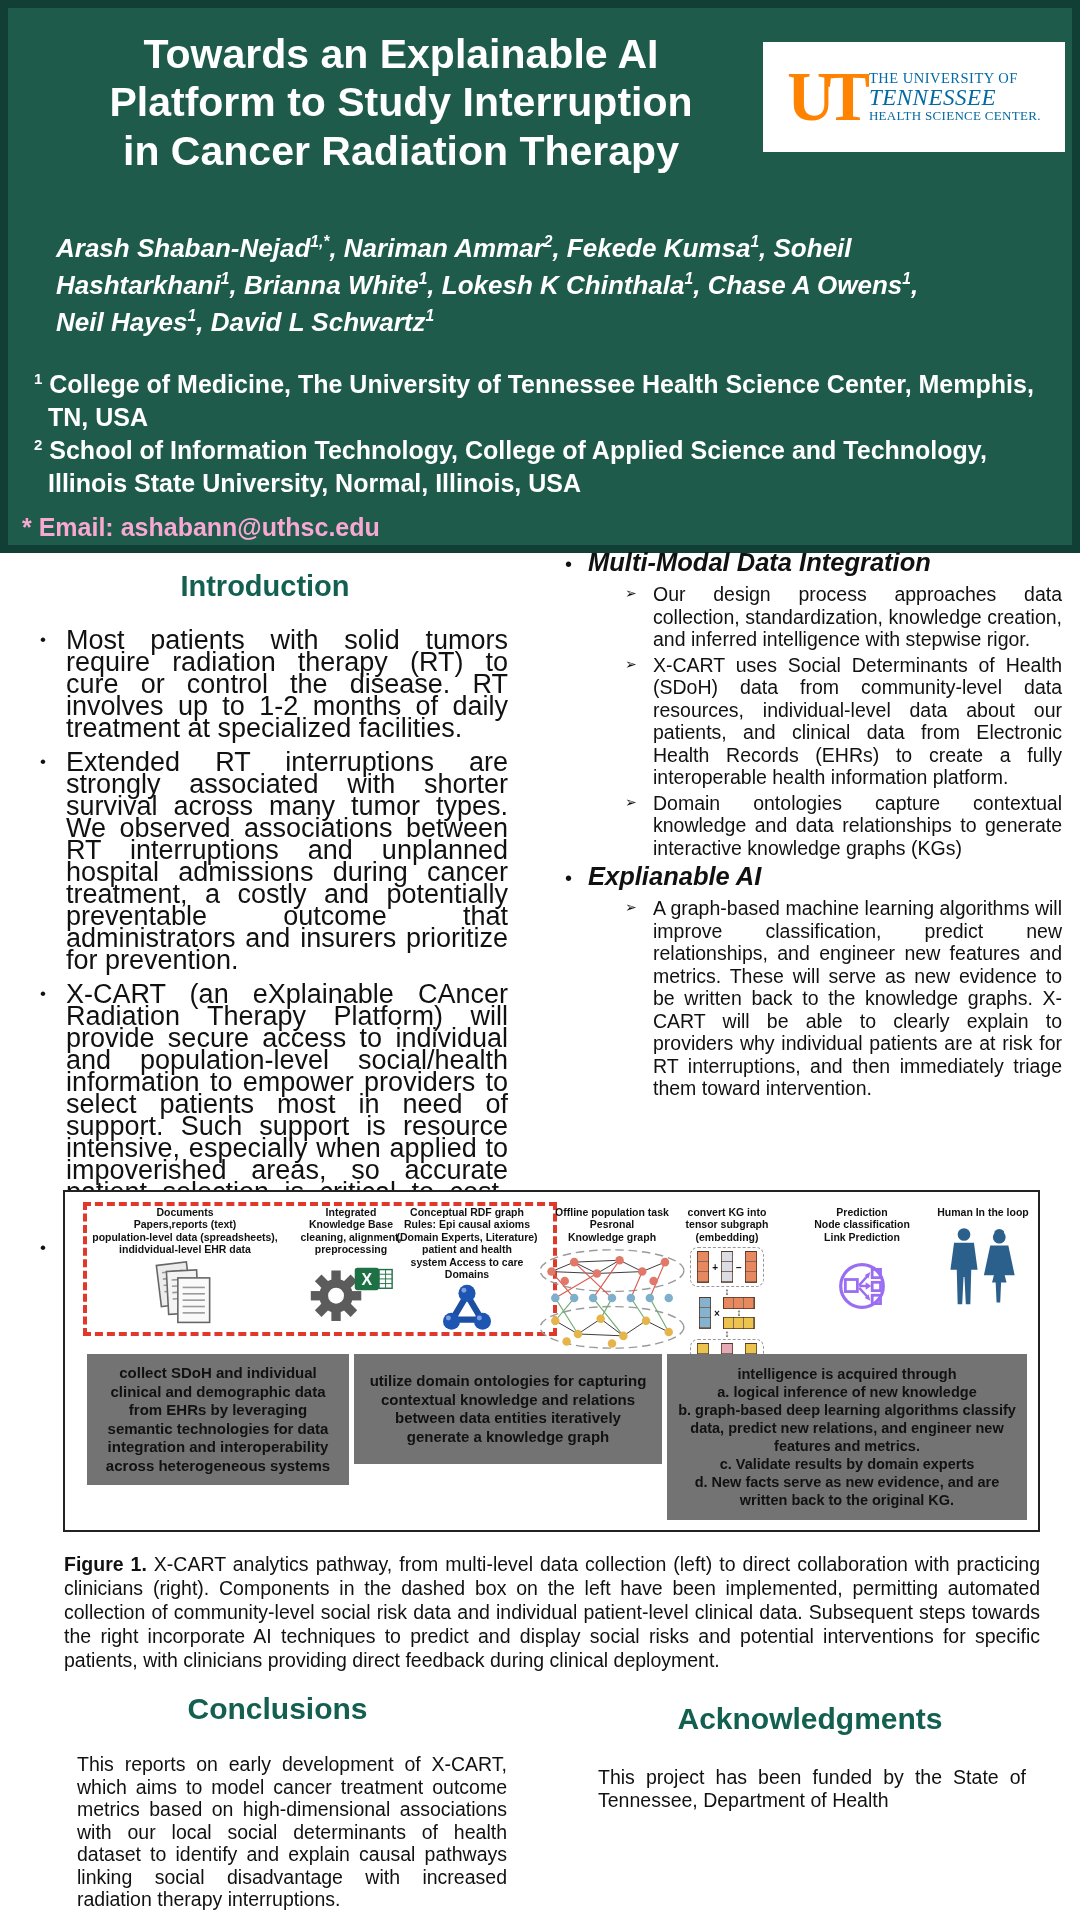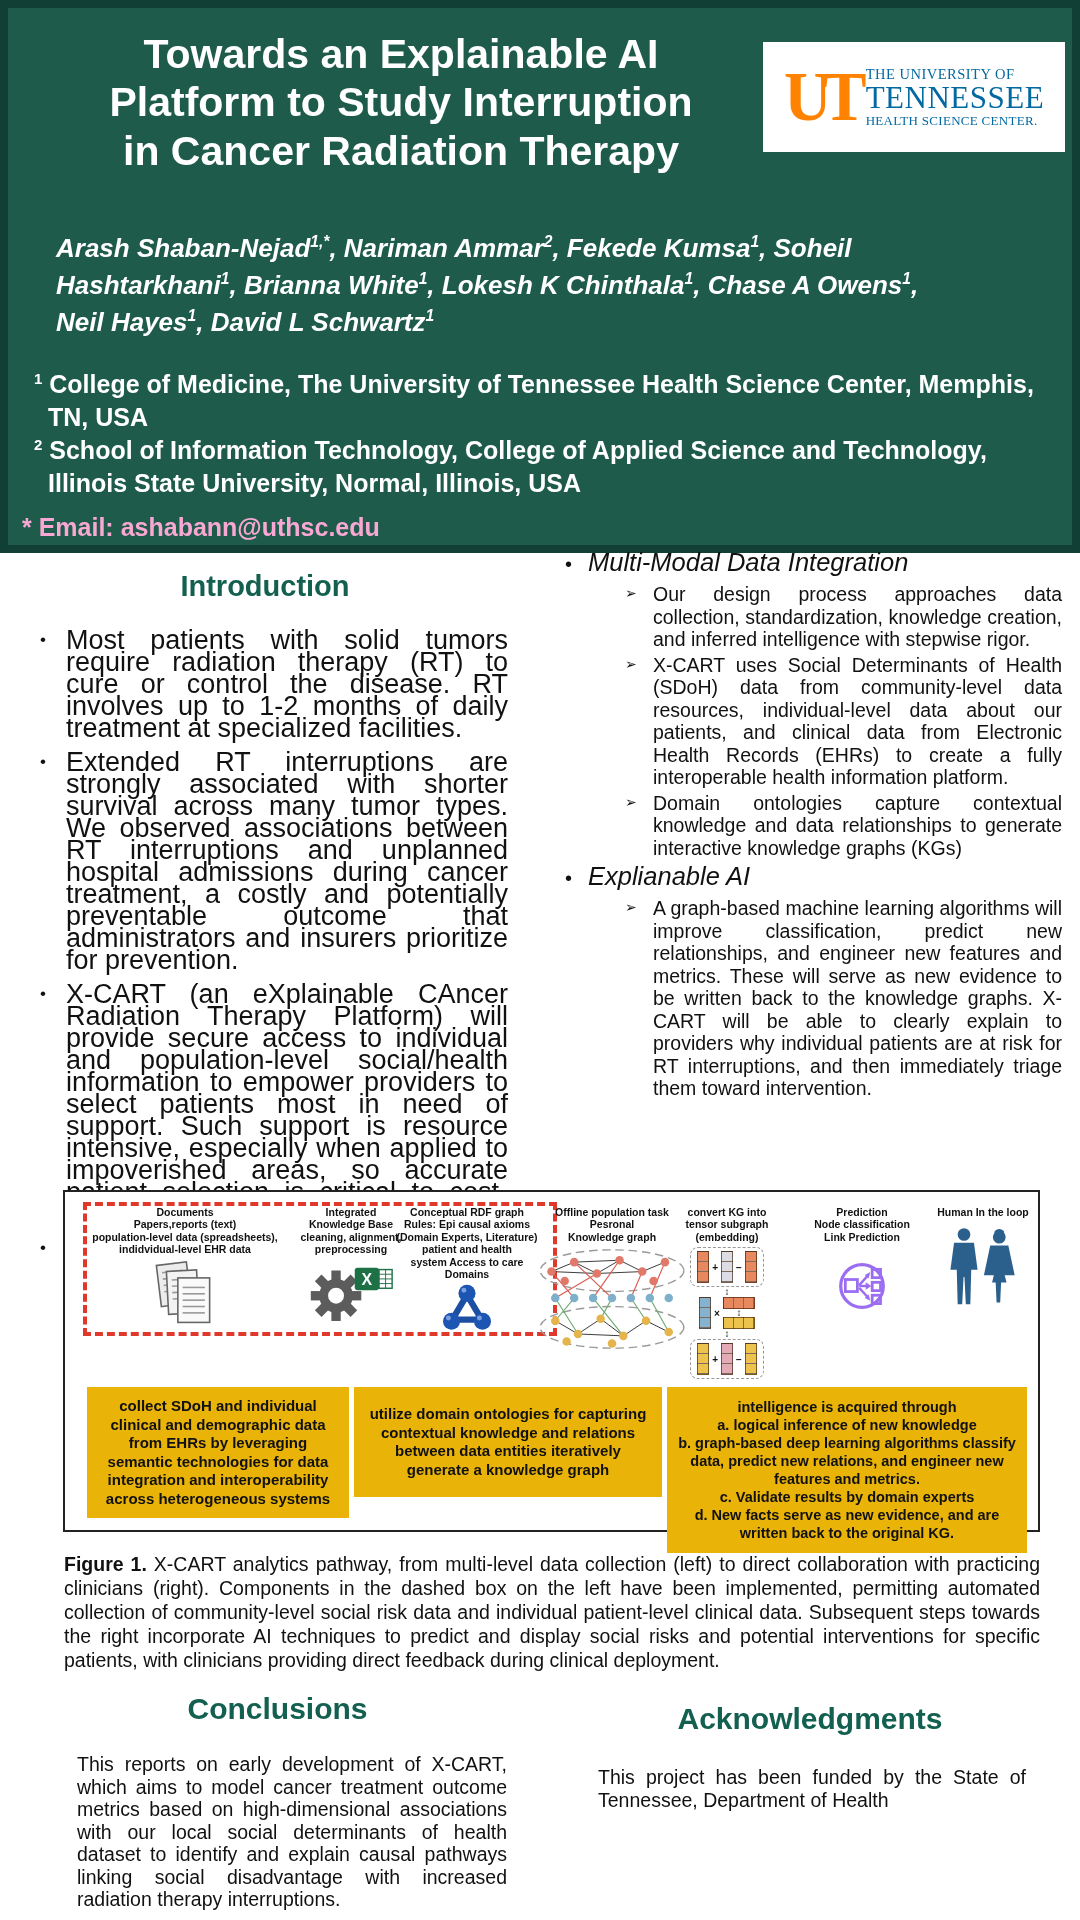--- a/index.html
+++ b/index.html
@@ -10,21 +10,21 @@
   .banner{position:absolute;left:0;top:0;width:1080px;height:553px;
     background:#1E5B4B;border:8px solid #123F35;box-sizing:border-box;}
   .title{position:absolute;left:28px;top:22px;width:730px;text-align:center;
     color:#fff;font-weight:bold;font-size:41px;line-height:1.18;white-space:pre-line;}
   .logo{position:absolute;left:755px;top:34px;width:302px;height:110px;background:#fff;
     display:flex;align-items:center;justify-content:center;gap:8px;}
   .ut-mark{color:#FF8200;font-weight:bold;font-size:66px;letter-spacing:-9px;
     font-family:"Liberation Serif", serif;line-height:1;transform:scaleY(1.05);}
   .logo-text{color:#0369a1;font-family:"Liberation Serif", serif;text-align:left;line-height:1.02;}
   .logo-text .l1{font-size:14.5px;letter-spacing:.5px;}
-  .logo-text .l2{font-size:31px;letter-spacing:.5px;}
+  .logo-text .l2{font-size:23px;letter-spacing:.5px;font-style:italic;}
   .logo-text .l3{font-size:13px;letter-spacing:.3px;}
   .authors{position:absolute;left:48px;top:222px;width:890px;color:#fff;
     font-weight:bold;font-style:italic;font-size:26px;line-height:1.42;}
   .authors sup{font-size:60%;}
   .affils{position:absolute;left:14px;top:360px;width:1050px;color:#fff;
     font-weight:bold;font-size:25px;line-height:1.32;}
   .affil{padding-left:26px;text-indent:-14px;}
   .affil sup{font-size:60%;}
   .email{position:absolute;left:14px;top:505px;color:#f9a8d4;font-weight:bold;font-size:25px;}
 
@@ -34,44 +34,44 @@
   .intro h2{margin-bottom:26px;}
   .intro ul{list-style:none;margin:0 22px 0 38px;padding:0;text-align:justify;
     font-size:27px;line-height:22px;}
   .intro li{position:relative;padding-left:28px;margin-bottom:12px;}
   .intro li::before{content:"\2022";position:absolute;left:2px;font-size:17px;}
 
   .methods{position:absolute;left:540px;top:548px;width:540px;}
   .methods h2{margin-bottom:32px;}
   .m-head{display:flex;gap:16px;padding-left:25px;margin-bottom:6px;align-items:baseline;}
   .m-bullet{font-size:20px;}
-  .m-head-text{font-weight:normal;font-style:italic;font-size:25.5px;}
+  .m-head-text{font-weight:bold;font-style:italic;font-size:25.5px;}
   .m-item{display:flex;gap:14px;margin:0 18px 3px 85px;}
   .m-arrow{font-size:14px;flex:0 0 14px;padding-top:2px;}
   .m-item-text{text-align:justify;font-size:19.5px;line-height:22.5px;}
 
   
   .diagram{position:absolute;left:63px;top:1190px;width:977px;height:342px;
     border:2px solid #222;box-sizing:border-box;background:#fff;margin:0;}
   .red-dash{position:absolute;left:18px;top:10px;width:474px;height:134px;
     border:4px dashed #E0392B;box-sizing:border-box;}
   .stage{position:absolute;top:14px;text-align:center;}
   .slabel{font-weight:bold;font-size:10.5px;line-height:1.18;white-space:pre-line;}
   .sicon{margin-top:4px;display:flex;justify-content:center;}
   .st1{left:16px;width:208px;}
   .st2{left:228px;width:116px;}
   .st3{left:328px;width:148px;}
   .st4{left:462px;width:170px;}
   .st5{left:606px;width:112px;}
   .st6{left:735px;width:124px;}
   .st7{left:862px;width:112px;}
 
-  .ybox{position:absolute;background:#eab308;color:#111;font-weight:bold;
+  .ybox{position:absolute;background:#737373;color:#111;font-weight:bold;
     text-align:center;font-size:15px;line-height:18.5px;padding:6px 8px;box-sizing:border-box;
-    display:flex;align-items:center;justify-content:center;white-space:pre-line;margin-top:33px;}
+    display:flex;align-items:center;justify-content:center;white-space:pre-line;}
   .y1{left:22px;top:162px;width:262px;height:131px;}
   .y2{left:289px;top:162px;width:308px;height:110px;}
   .y3{left:602px;top:162px;width:360px;height:166px;font-size:14.5px;line-height:18px;}
 
   
   .tensor{display:flex;flex-direction:column;align-items:center;gap:1px;}
   .trow{display:flex;align-items:center;gap:3px;font-weight:bold;font-size:10px;}
   .trow.dashed{border:1.5px dashed #999;border-radius:8px;padding:3px 6px;}
   .tcol{width:10px;height:30px;border:1px solid rgba(60,30,10,.65);
     background:repeating-linear-gradient(to bottom,var(--c) 0 9px,rgba(60,30,10,.65) 9px 10px);}

